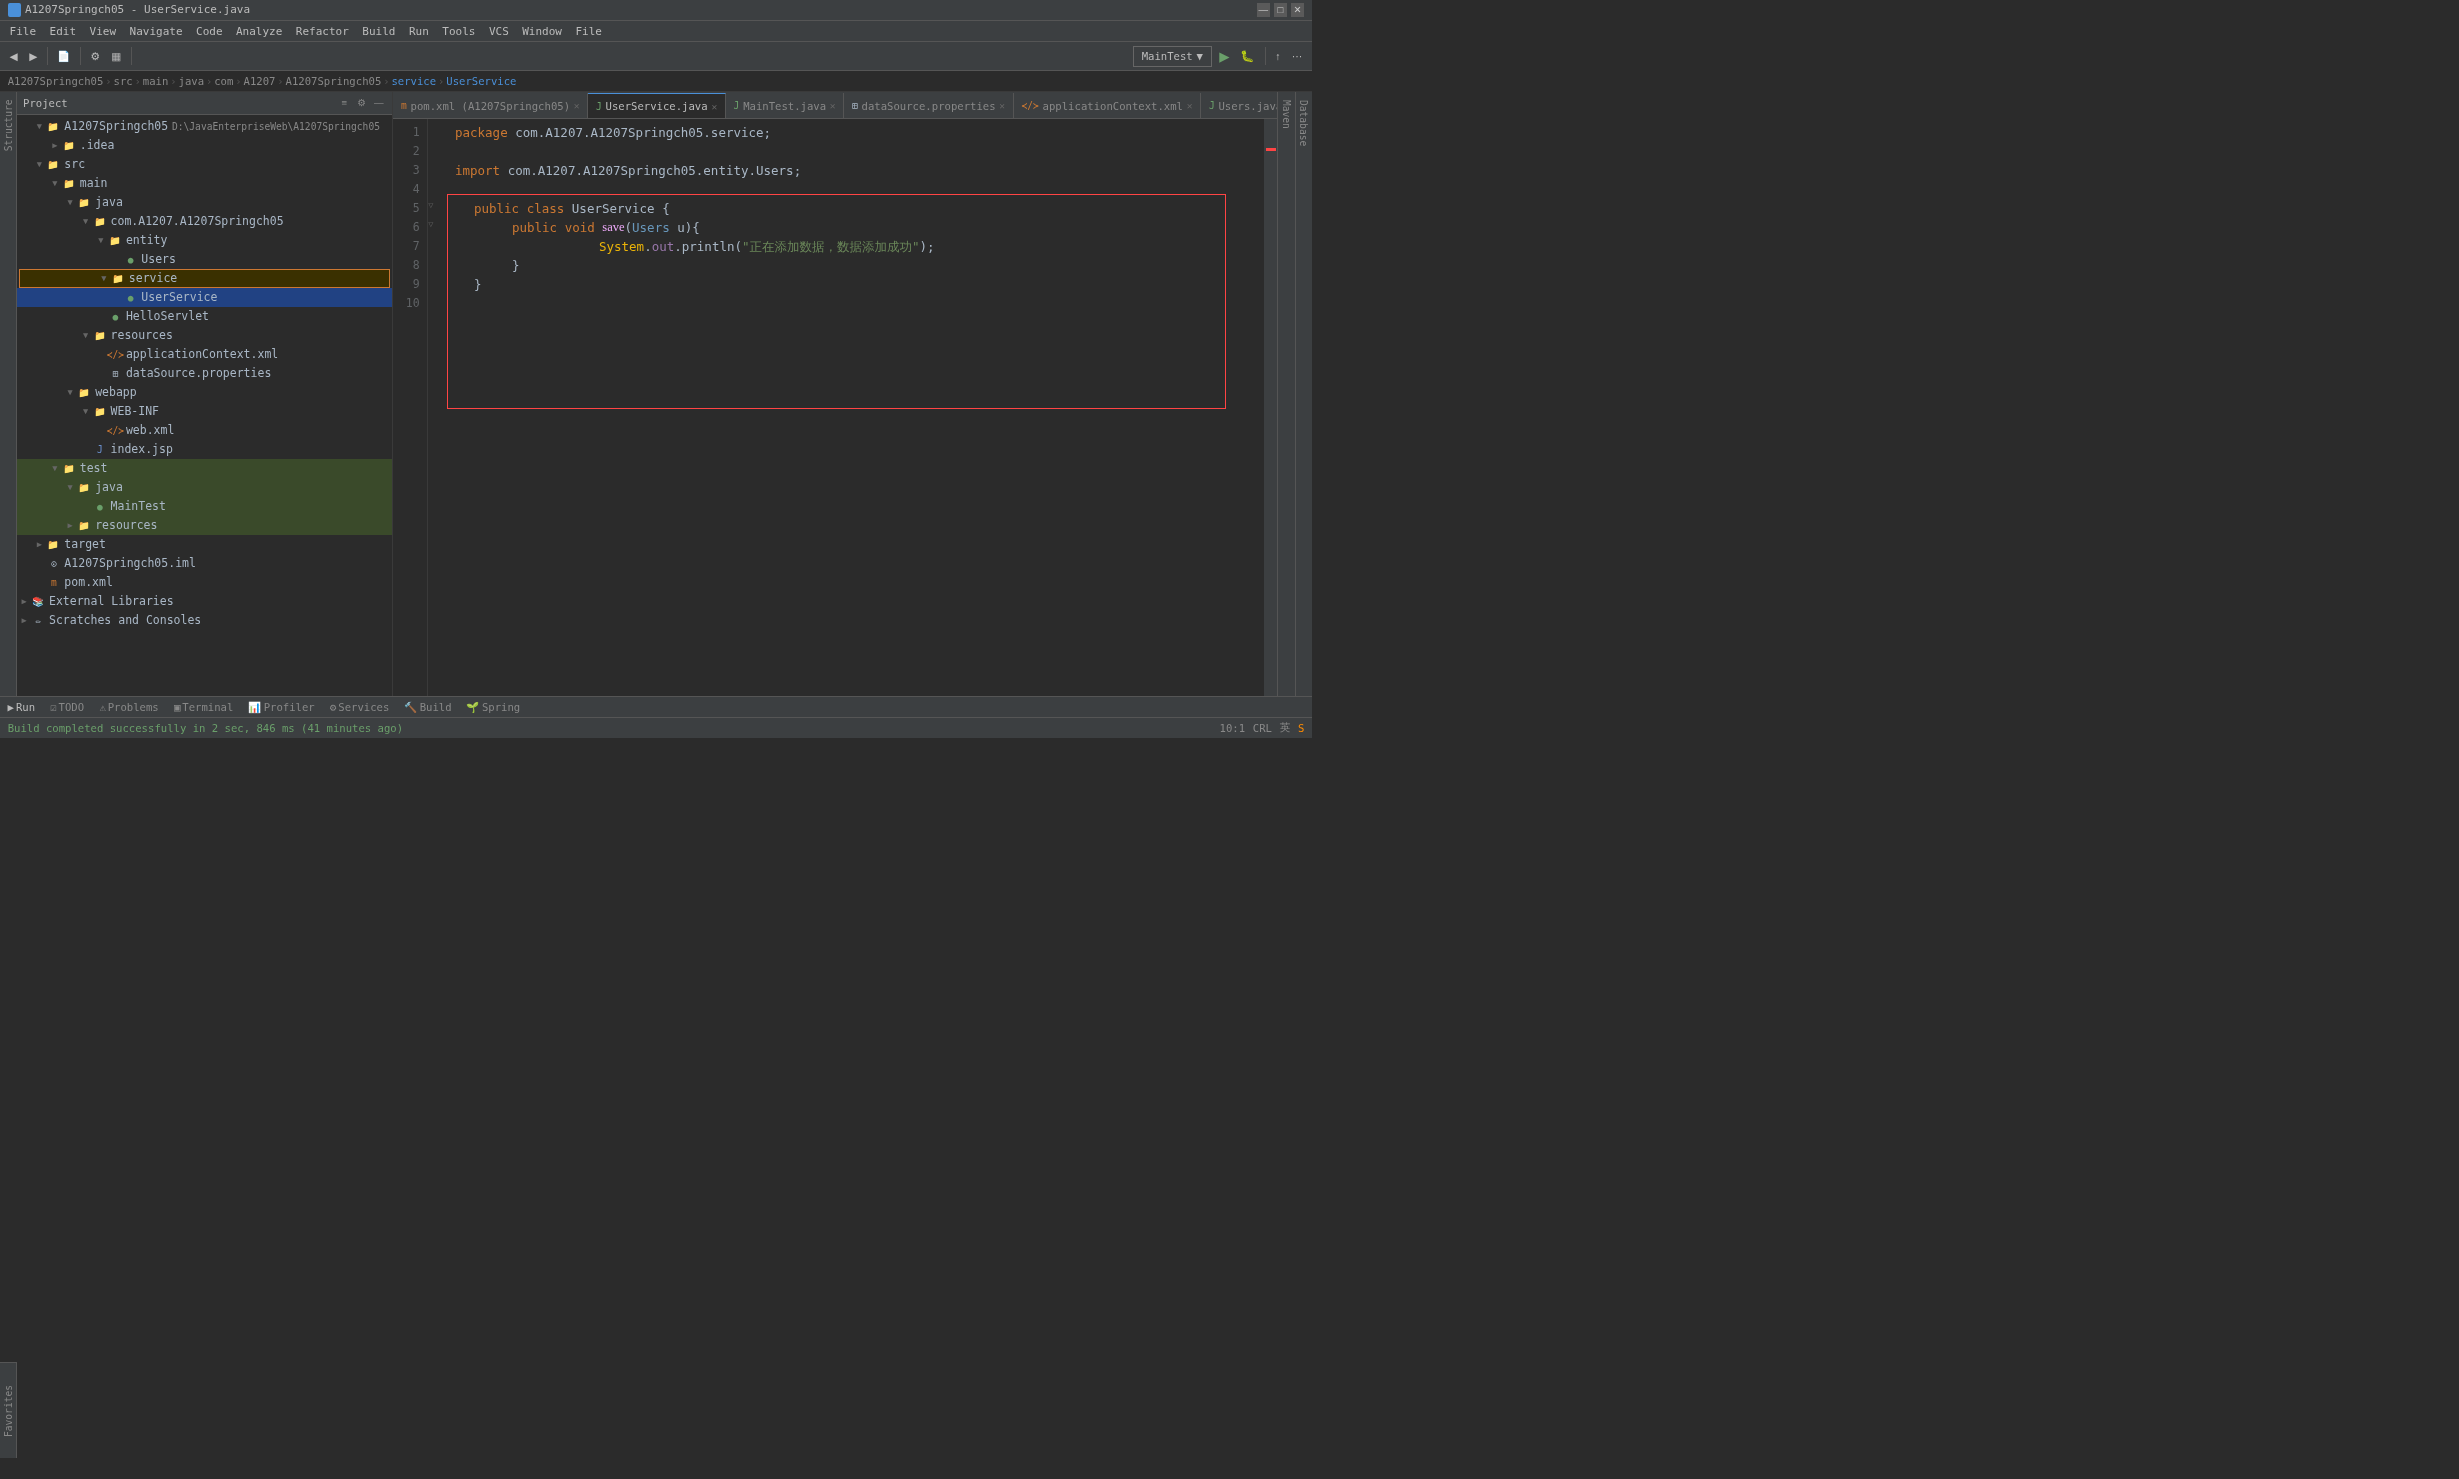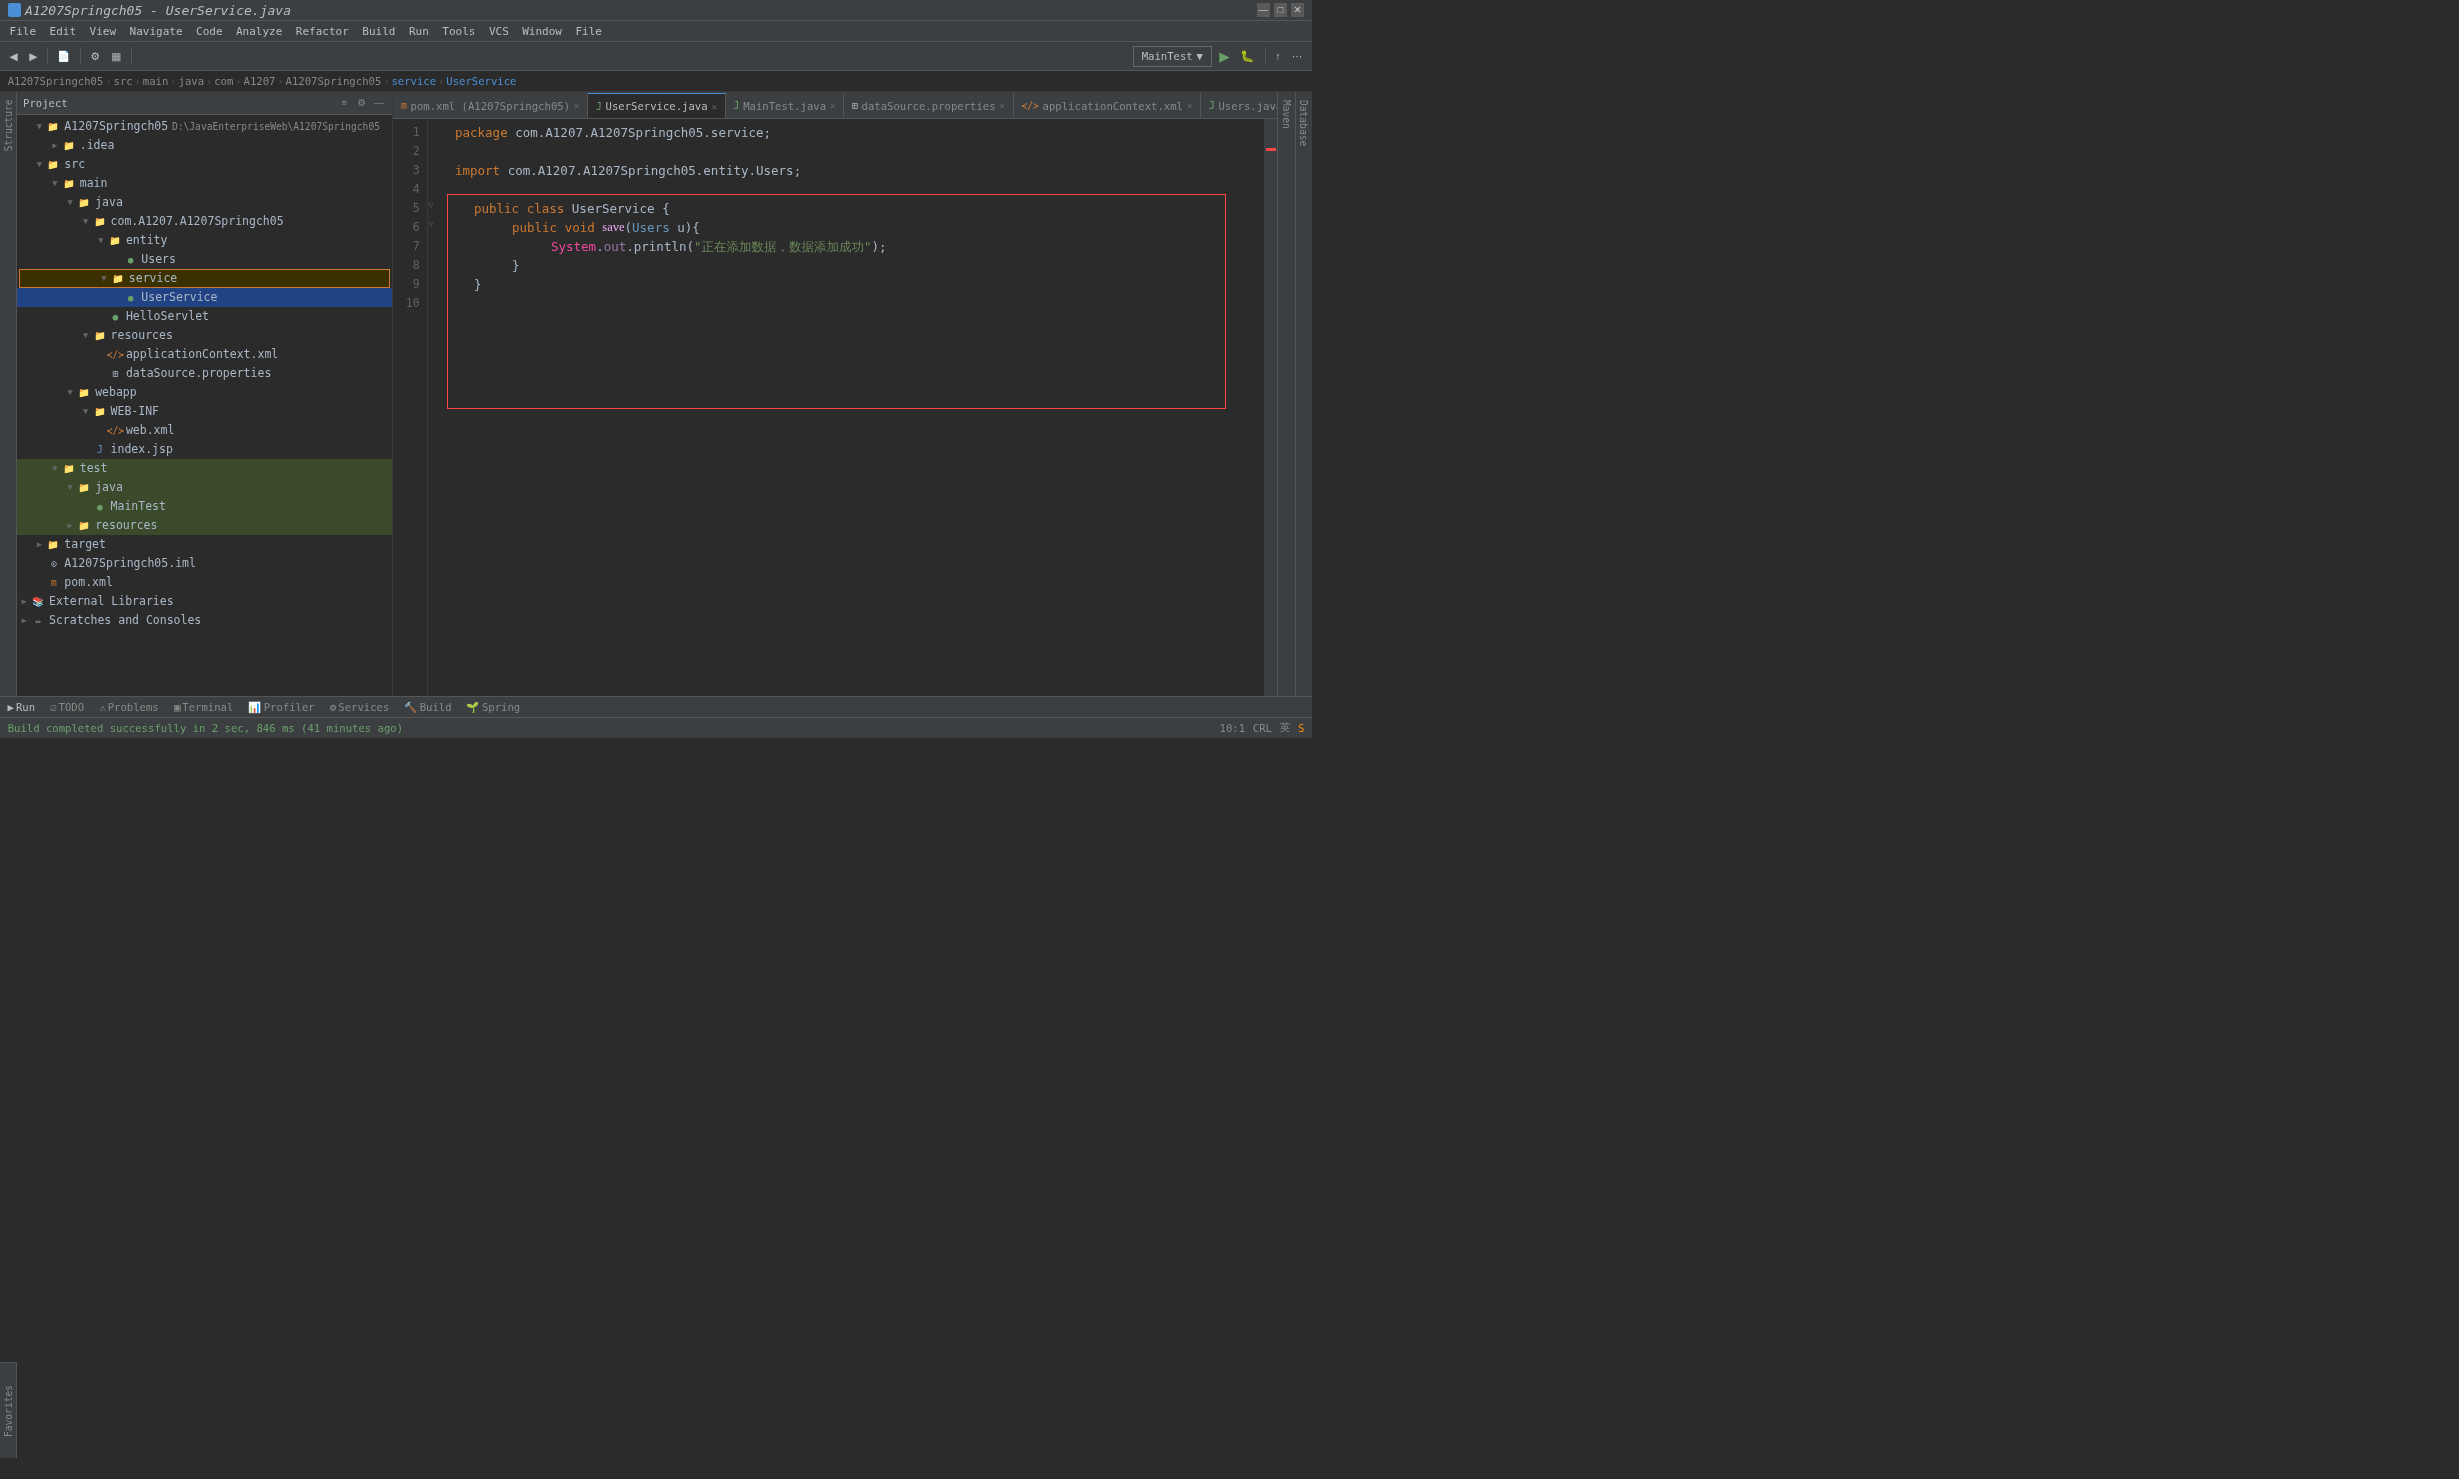--- a/index.html
+++ b/index.html
@@ -28,23 +28,22 @@
       align-items: center;
       gap: 3.8px;
     }
     .title-bar-icon {
       width: 13.4px;
       height: 13.4px;
       background: #4a90d9;
       border-radius: 1.9px;
     }
     .title-bar-text {
-      font-size: 13px;
+      font-size: 11px;
       color: #bbb;
-      font-style: italic;
     }
     .title-bar-controls {
       display: flex;
       gap: 3.8px;
     }
     .title-btn {
       width: 13.4px;
       height: 13.4px;
       background: #5a5a5a;
       border: none;
@@ -295,21 +294,21 @@
     
     .kw-keyword { color: #cc7832; }
     .kw-class { color: #cc7832; }
     .kw-void { color: #cc7832; }
     .kw-import { color: #cc7832; }
     .kw-package { color: #cc7832; }
     .kw-type { color: #6897bb; }
     .kw-method { color: #f0abfc; font-family: Liberation Serif, serif; }
     .kw-string { color: #6a8759; }
     .kw-normal { color: #a9b7c6; }
-    .kw-sys { color: #ec4899; }
+    .kw-sys { color: #eab308; margin-left: 48px; }
     .kw-out { color: #9876aa; }
 
     
     .red-box {
       position: absolute;
       border: 1.9px solid #ff4444;
       pointer-events: none;
     }
 
     

